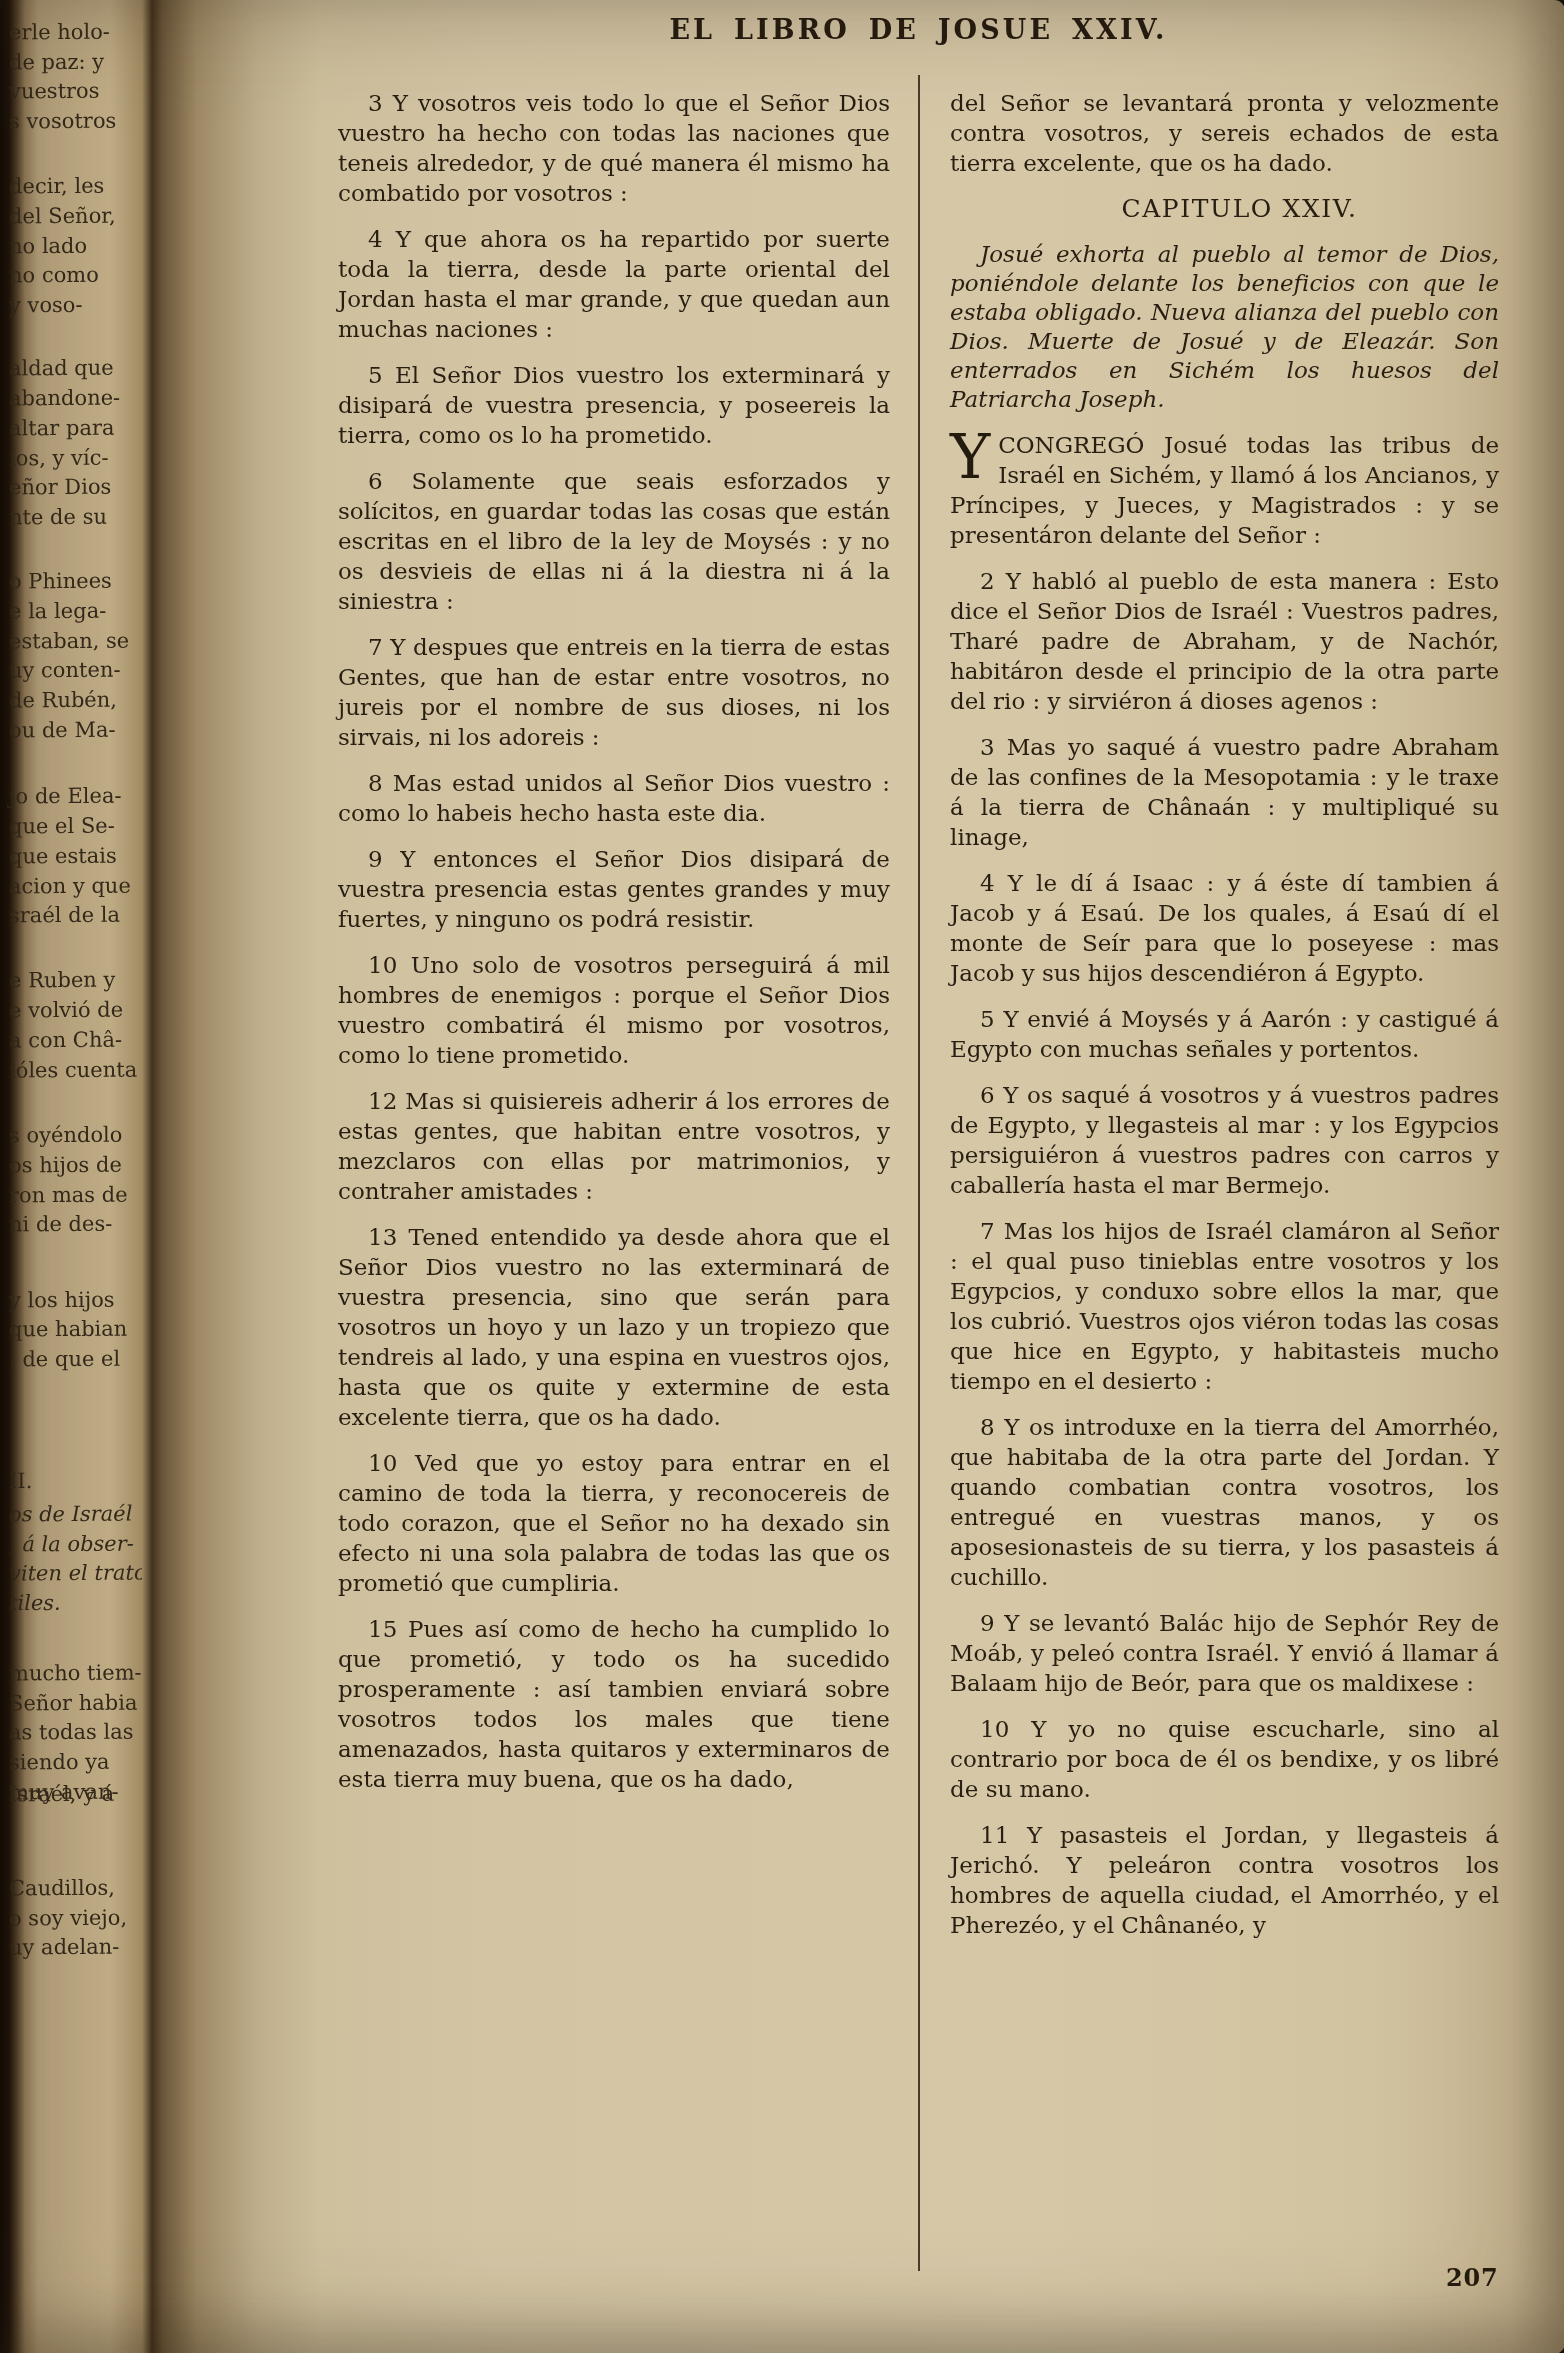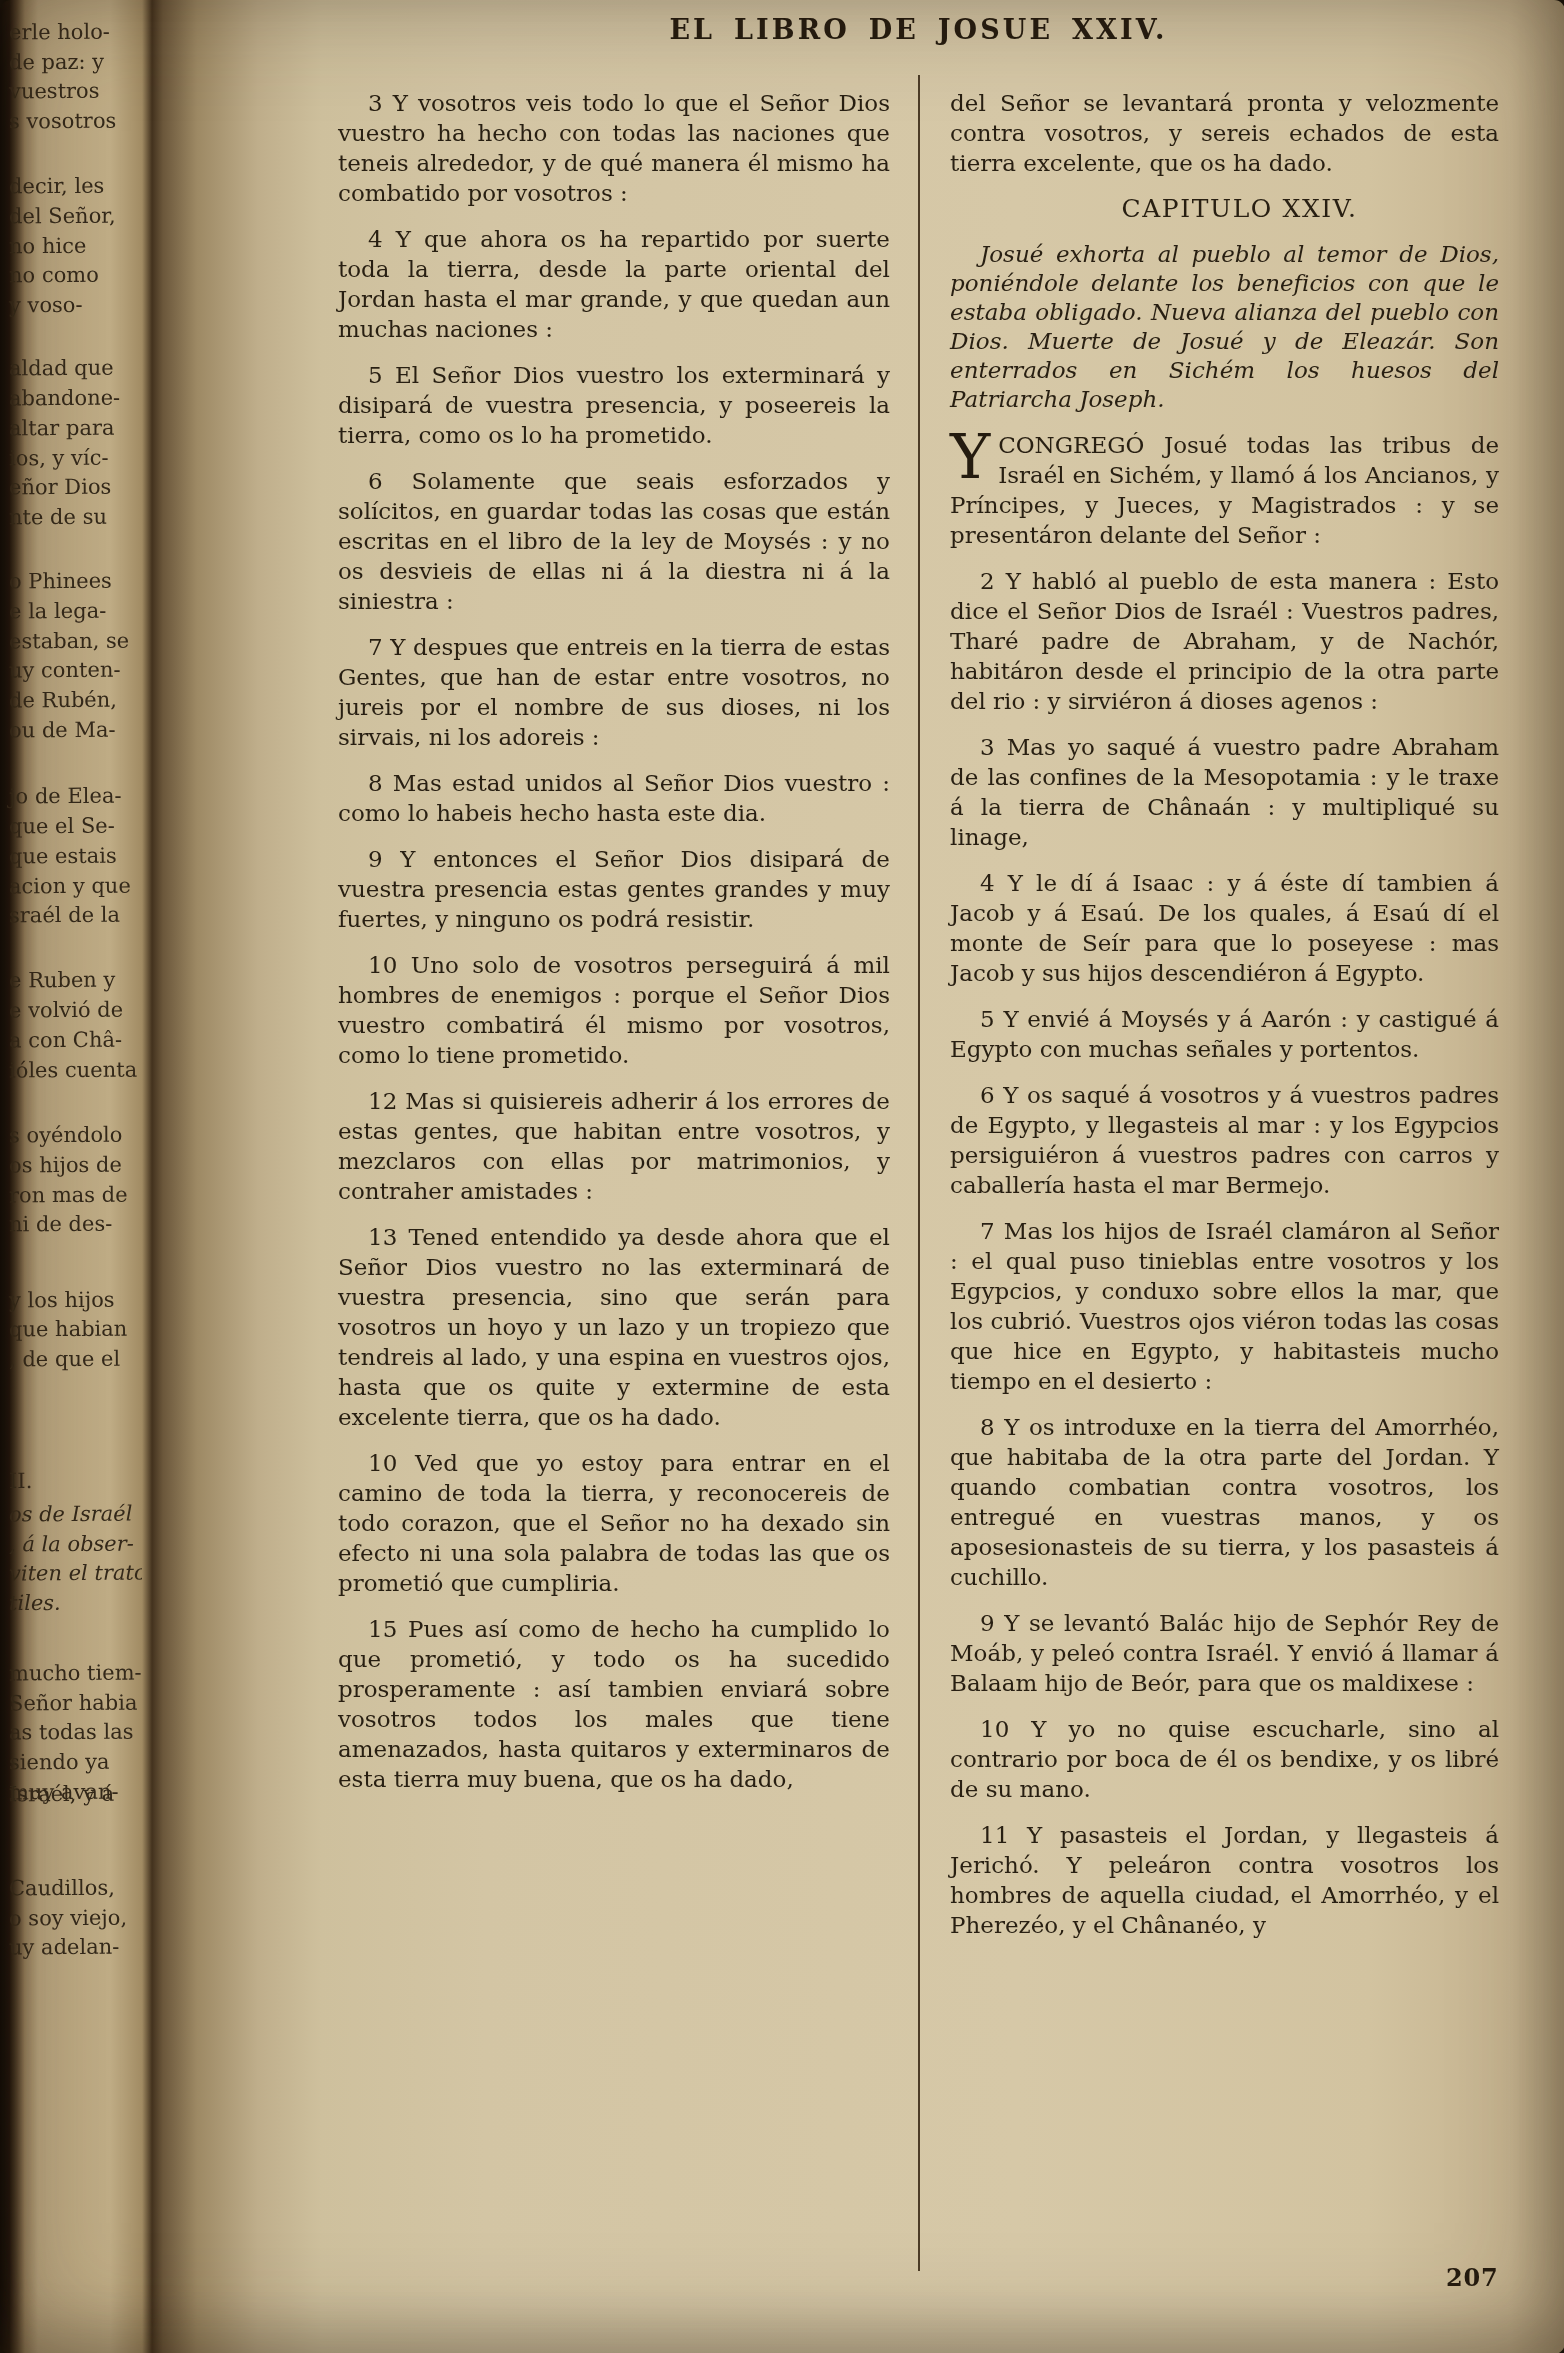--- a/index.html
+++ b/index.html
@@ -73,21 +73,21 @@
 
 <div class="page">
 
   <div class="margin-strip">
       <div class="fragment" style="top: 22px;">erle holo-</div>
       <div class="fragment" style="top: 52px;">de paz: y</div>
       <div class="fragment" style="top: 81px;">vuestros</div>
       <div class="fragment" style="top: 111px;">s vosotros</div>
       <div class="fragment" style="top: 176px;">decir, les</div>
       <div class="fragment" style="top: 206px;">del Señor,</div>
-      <div class="fragment" style="top: 236px;">no hice</div>
+      <div class="fragment" style="top: 236px;">no lado</div>
       <div class="fragment" style="top: 265px;">no como</div>
       <div class="fragment" style="top: 295px;">y voso-</div>
       <div class="fragment" style="top: 358px;">aldad que</div>
       <div class="fragment" style="top: 388px;">abandone-</div>
       <div class="fragment" style="top: 418px;">altar para</div>
       <div class="fragment" style="top: 448px;">ios, y víc-</div>
       <div class="fragment" style="top: 477px;">eñor Dios</div>
       <div class="fragment" style="top: 507px;">nte de su</div>
       <div class="fragment" style="top: 571px;">o Phinees</div>
       <div class="fragment" style="top: 601px;">e la lega-</div>

